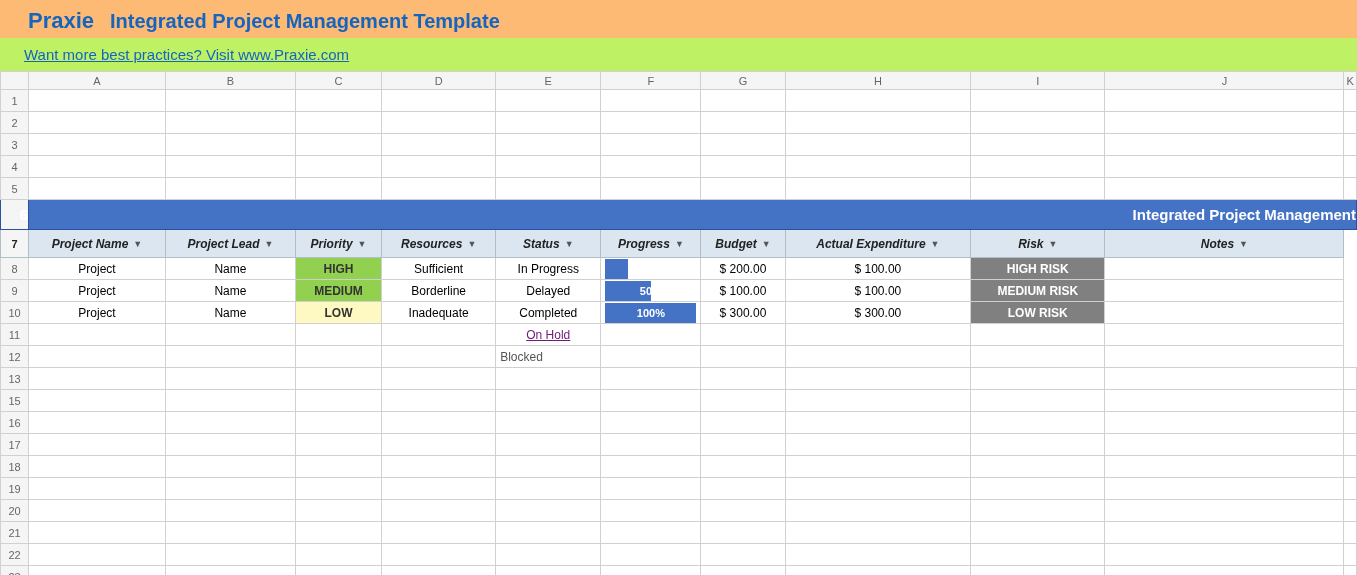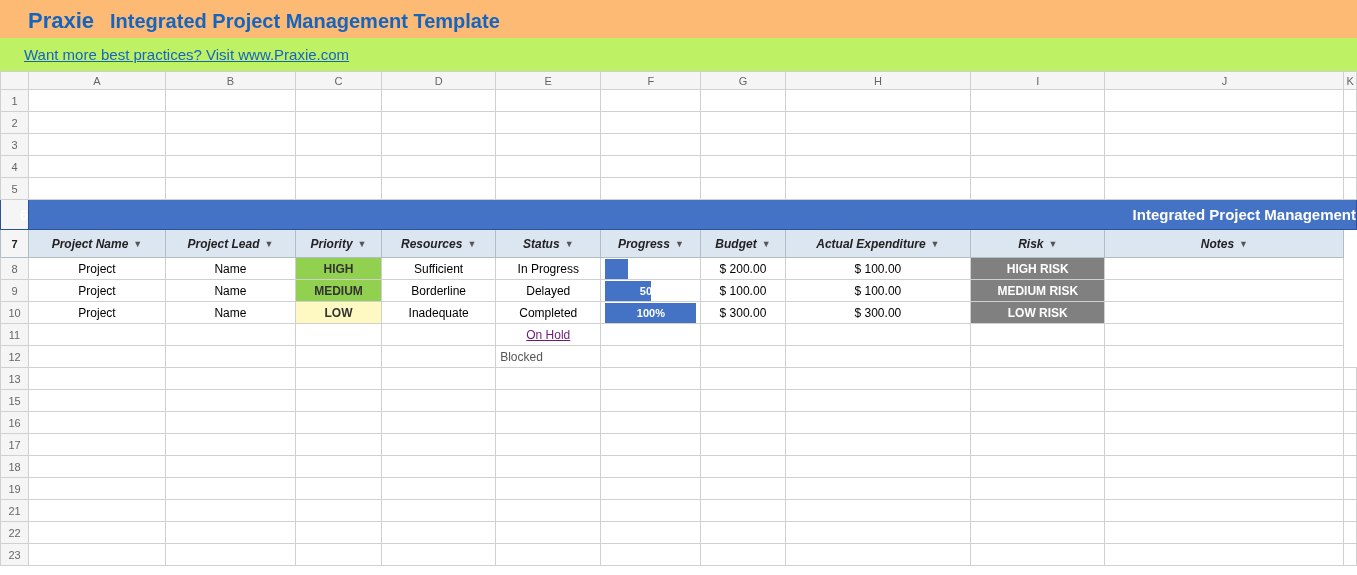--- a/index.html
+++ b/index.html
@@ -508,20 +508,34 @@
           <td style="border:1px solid #d0d0d0;height:22px;"></td>
           <td style="border:1px solid #d0d0d0;height:22px;"></td>
           <td style="border:1px solid #d0d0d0;height:22px;"></td>
           <td style="border:1px solid #d0d0d0;height:22px;"></td>
           <td style="border:1px solid #d0d0d0;height:22px;"></td>
           <td style="border:1px solid #d0d0d0;height:22px;"></td>
           <td style="border:1px solid #d0d0d0;height:22px;"></td>
           <td style="border:1px solid #d0d0d0;height:22px;"></td>
         </tr>
         <tr class="empty-row">
+          <td class="row-num">20</td>
+          <td style="border:1px solid #d0d0d0;height:22px;"></td>
+          <td style="border:1px solid #d0d0d0;height:22px;"></td>
+          <td style="border:1px solid #d0d0d0;height:22px;"></td>
+          <td style="border:1px solid #d0d0d0;height:22px;"></td>
+          <td style="border:1px solid #d0d0d0;height:22px;"></td>
+          <td style="border:1px solid #d0d0d0;height:22px;"></td>
+          <td style="border:1px solid #d0d0d0;height:22px;"></td>
+          <td style="border:1px solid #d0d0d0;height:22px;"></td>
+          <td style="border:1px solid #d0d0d0;height:22px;"></td>
+          <td style="border:1px solid #d0d0d0;height:22px;"></td>
+          <td style="border:1px solid #d0d0d0;height:22px;"></td>
+        </tr>
+        <tr class="empty-row">
           <td class="row-num">21</td>
           <td style="border:1px solid #d0d0d0;height:22px;"></td>
           <td style="border:1px solid #d0d0d0;height:22px;"></td>
           <td style="border:1px solid #d0d0d0;height:22px;"></td>
           <td style="border:1px solid #d0d0d0;height:22px;"></td>
           <td style="border:1px solid #d0d0d0;height:22px;"></td>
           <td style="border:1px solid #d0d0d0;height:22px;"></td>
           <td style="border:1px solid #d0d0d0;height:22px;"></td>
           <td style="border:1px solid #d0d0d0;height:22px;"></td>
           <td style="border:1px solid #d0d0d0;height:22px;"></td>

